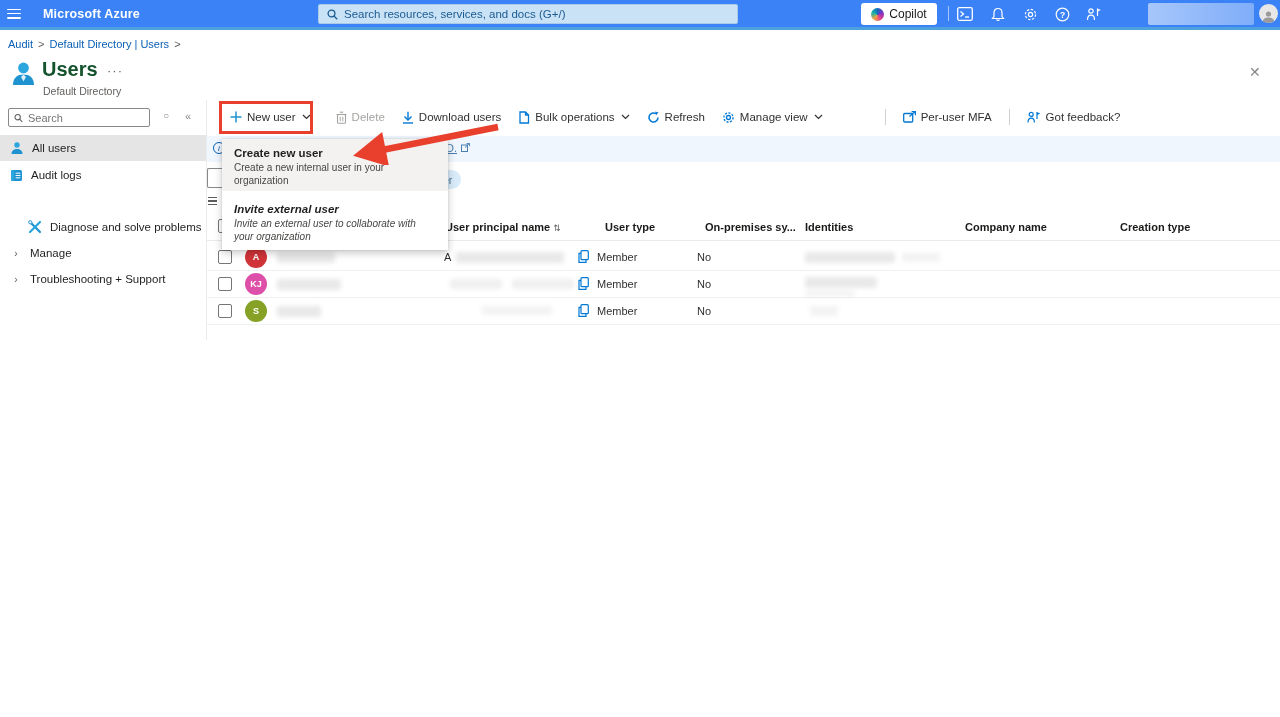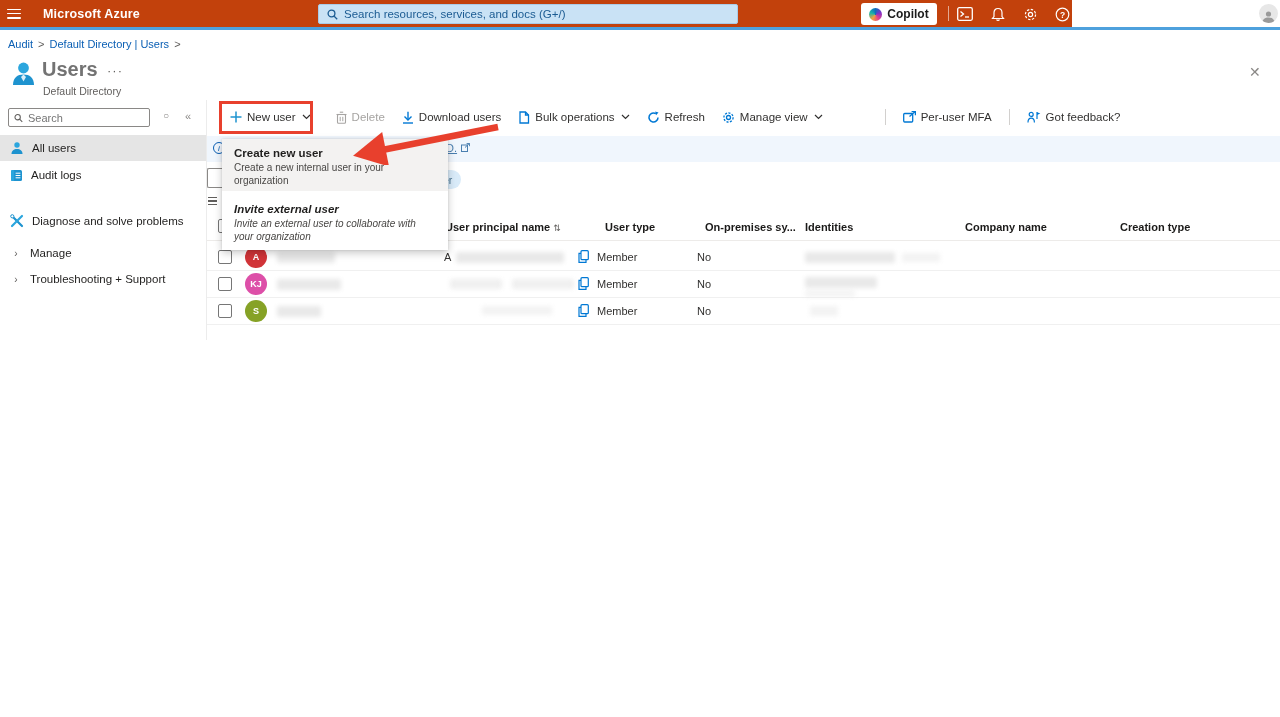--- a/index.html
+++ b/index.html
@@ -2,46 +2,46 @@
 <html><head>
 <meta charset="utf-8">
 <style>
   * { margin:0; padding:0; box-sizing:border-box; }
   html,body { width:1280px; height:717px; background:#fff; overflow:hidden;
     font-family:"Liberation Sans", sans-serif; -webkit-font-smoothing:antialiased; }
   .abs { position:absolute; }
   #stage { position:relative; width:1280px; height:717px; background:#fff; }
 
   
-  #topbar { left:0; top:0; width:1072px; height:27px; background:#c2410c; display:flex; align-items:center; }
+  #topbar { left:0; top:0; width:1280px; height:27px; background:#3b82f6; display:flex; align-items:center; }
   #topbar-strip { left:0; top:27px; width:1280px; height:3px; background:#4EA1DD; }
   .hamburger { width:14px; height:10px; margin-left:7px; display:flex; flex-direction:column; justify-content:space-between; cursor:pointer; }
   .hamburger span { display:block; height:1.6px; background:#fff; border-radius:1px; }
   .brand { color:#fff; font-size:12.5px; font-weight:bold; margin-left:22px; letter-spacing:.2px; }
   .top-search { position:absolute; left:318px; top:4px; width:420px; height:20px; background:#C9E2F5;
     border:1px solid #A9CBE8; border-radius:2px; display:flex; align-items:center; padding:0 8px; gap:6px; }
   .top-search .ph { color:#1B5B92; font-size:11.5px; }
   .copilot { position:absolute; left:861px; top:3px; width:76px; height:22px; background:#fff; border-radius:3px;
     display:flex; align-items:center; justify-content:center; gap:5px; cursor:pointer; }
   .copilot-logo { width:13px; height:13px; border-radius:50%;
     background:conic-gradient(#0f6cbd,#8331c8,#e2418c,#f2a33c,#19b5a8,#0f6cbd); }
-  .copilot span { font-size:12px; color:#1b1b1b; font-weight:bold; }
+  .copilot span { font-size:12px; color:#1b1b1b; font-weight:normal; }
   .top-divider { width:1px; height:15px; background:rgba(255,255,255,.55); position:absolute; top:6px; }
   .top-icon { position:absolute; top:5px; width:18px; height:18px; display:flex; align-items:center; justify-content:center; cursor:pointer; }
   .acct-blur { position:absolute; left:1148px; top:3px; width:106px; height:22px; border-radius:2px;
     background:linear-gradient(90deg, rgba(255,255,255,.55), rgba(255,255,255,.35)); }
   .top-avatar { position:absolute; left:1259px; top:4px; width:19px; height:19px; border-radius:50%;
     background:#E7E7E7; display:flex; align-items:flex-end; justify-content:center; overflow:hidden; cursor:pointer; }
 
   
   .breadcrumb { left:8px; top:38px; font-size:11px; color:#605E5C; display:flex; gap:5px; align-items:center; }
   .breadcrumb a { color:#0A5FB4; text-decoration:none; cursor:pointer; }
   .page-close { left:1249px; top:64px; color:#8A8886; font-size:14px; cursor:pointer; }
   .title-icon { left:10px; top:60px; }
-  .page-title { left:42px; top:58px; font-size:20px; font-weight:bold; color:#737373; }
+  .page-title { left:42px; top:58px; font-size:20px; font-weight:bold; color:#14532d; }
   .title-more { left:107px; top:63px; color:#605E5C; font-size:13px; letter-spacing:1px; cursor:pointer; }
   .page-subtitle { left:43px; top:85px; font-size:10.5px; color:#605E5C; }
 
   
   #sidebar { left:0; top:100px; width:206px; height:617px; background:#fff; }
   .sb-search { position:absolute; left:8px; top:8px; width:142px; height:19px; border:1px solid #8A8886; border-radius:2px;
     display:flex; align-items:center; padding:0 5px; gap:5px; background:#fff; }
   .sb-search input { border:none; outline:none; width:100%; font-size:11px; color:#323130; font-family:inherit; background:transparent; }
   .sb-mini { position:absolute; top:10px; color:#8A8886; font-size:10px; cursor:pointer; }
   .sb-item { position:absolute; left:0; width:206px; height:26px; display:flex; align-items:center; gap:8px;
@@ -211,21 +211,21 @@
         <rect x="1" y="1" width="11" height="11" rx="1.5" fill="#1E93CF"></rect>
           <rect x="1" y="1" width="3.2" height="11" rx="1.2" fill="#2BA6DE"></rect>
           <line x1="5.6" y1="4.2" x2="10.4" y2="4.2" stroke="#fff" stroke-width="1"></line>
           <line x1="5.6" y1="6.5" x2="10.4" y2="6.5" stroke="#fff" stroke-width="1"></line>
           <line x1="5.6" y1="8.8" x2="10.4" y2="8.8" stroke="#fff" stroke-width="1"></line>
       </svg>
       <span>Audit logs</span>
     </div>
 
 
-    <div class="sb-item" style="top:108px;">
+    <div class="sb-item" style="top:114px;margin-left:18px;">
       <svg width="14" height="14" viewBox="0 0 14 14">
         <line x1="2" y1="2" x2="12" y2="12" stroke="#1E93CF" stroke-width="2.2" stroke-linecap="round"></line>
         <line x1="12" y1="2" x2="2" y2="12" stroke="#2BA6DE" stroke-width="2.2" stroke-linecap="round"></line>
         <circle cx="2.3" cy="2.3" r="1.6" fill="#fff" stroke="#1E93CF" stroke-width="1"></circle>
       </svg>
       <span>Diagnose and solve problems</span>
     </div>
 
     <div class="sb-item" style="top:140px;">
       <span class="sb-chev">›</span>

